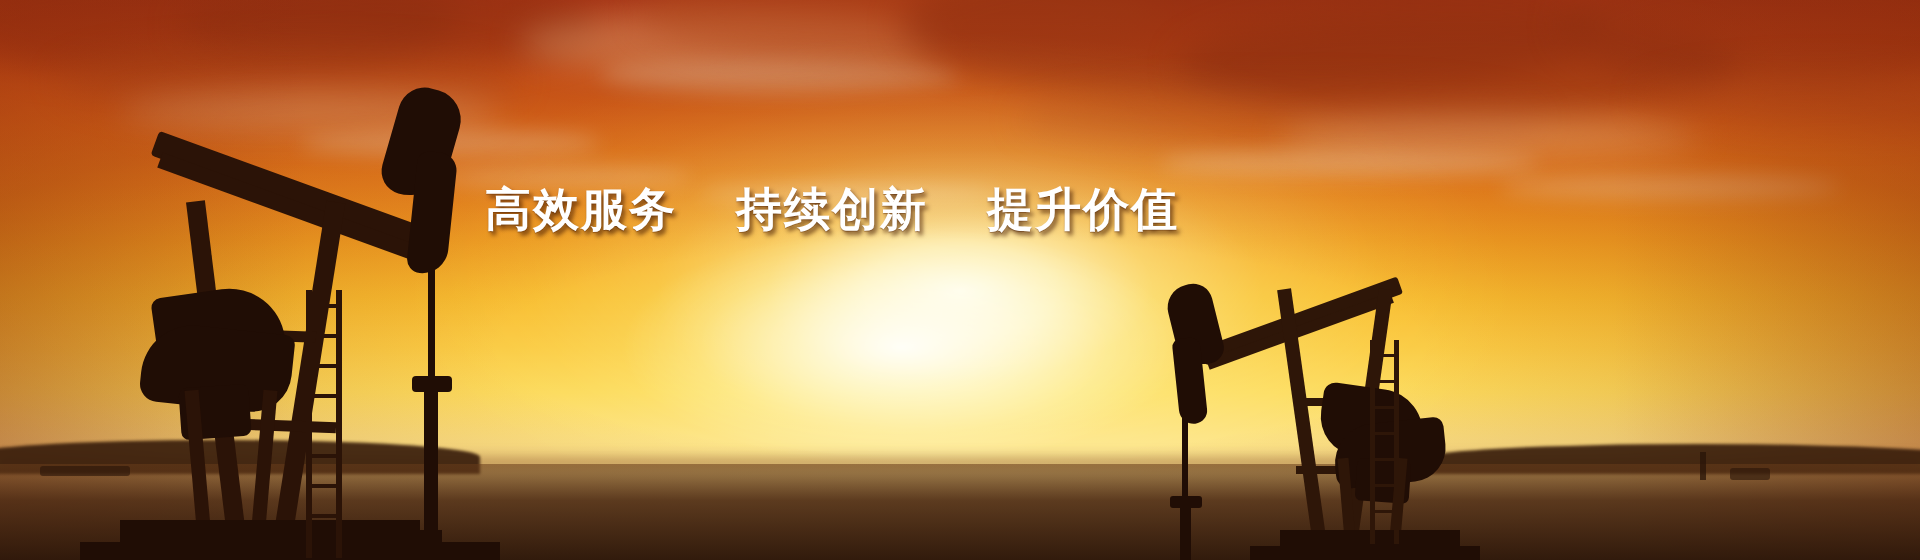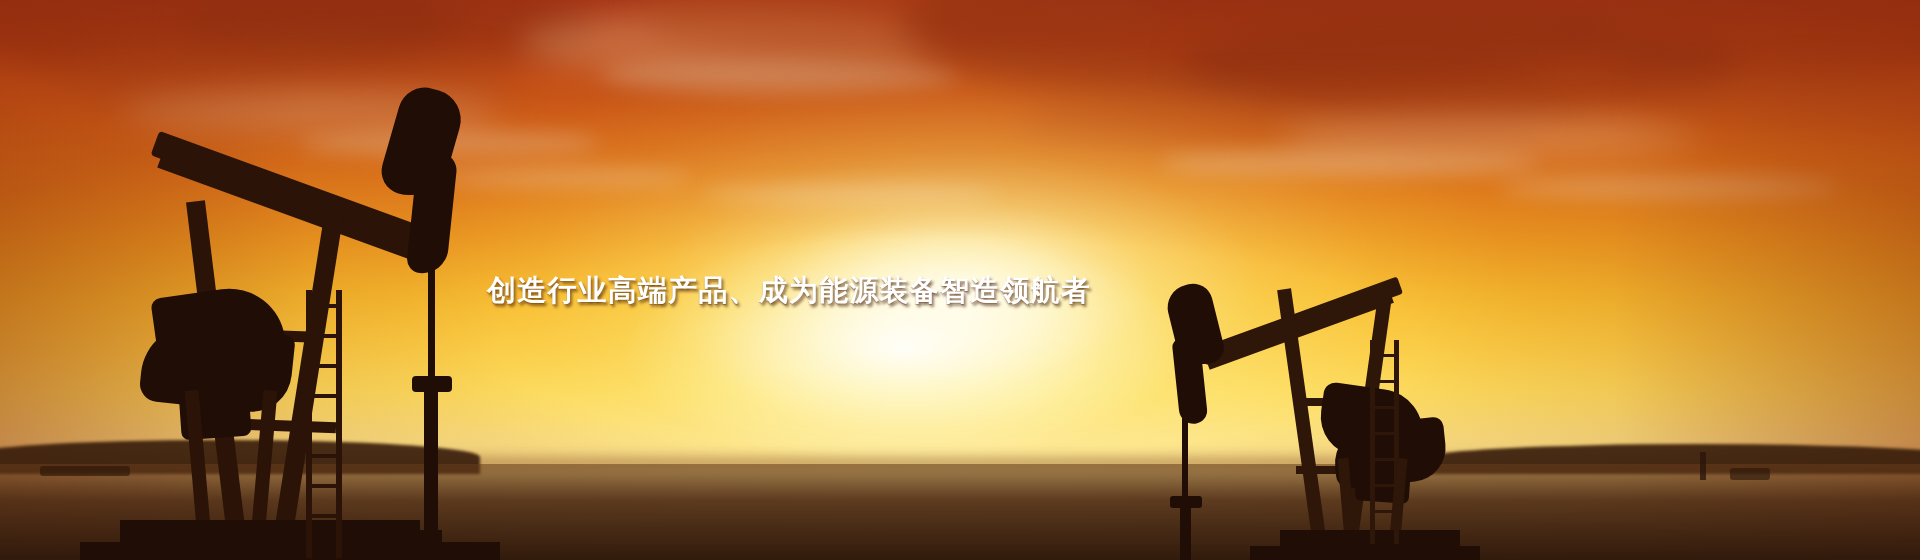--- a/index.html
+++ b/index.html
@@ -188,16 +188,16 @@
     <div class="pc" style="left:250px;top:280px;width:29px;height:3px;"></div>
   </div>
 
   <div>
     <div class="pcd" style="position:absolute;left:1700px;bottom:80px;width:6px;height:28px;background:rgba(40,20,8,.75);"></div>
     <div class="pcd" style="position:absolute;left:1730px;bottom:80px;width:40px;height:12px;background:rgba(40,20,8,.6);border-radius:3px;"></div>
     <div class="pcd" style="position:absolute;left:40px;bottom:84px;width:90px;height:10px;background:rgba(40,20,8,.6);border-radius:3px;"></div>
   </div>
 
   <div class="txtwrap">
-    <div class="subline">创造行业高端产品、成为能源装备智造领航者</div>
+    <div class="headline">高效服务    持续创新    提升价值</div>
   </div>
 
 </div>
 
 </body></html>

